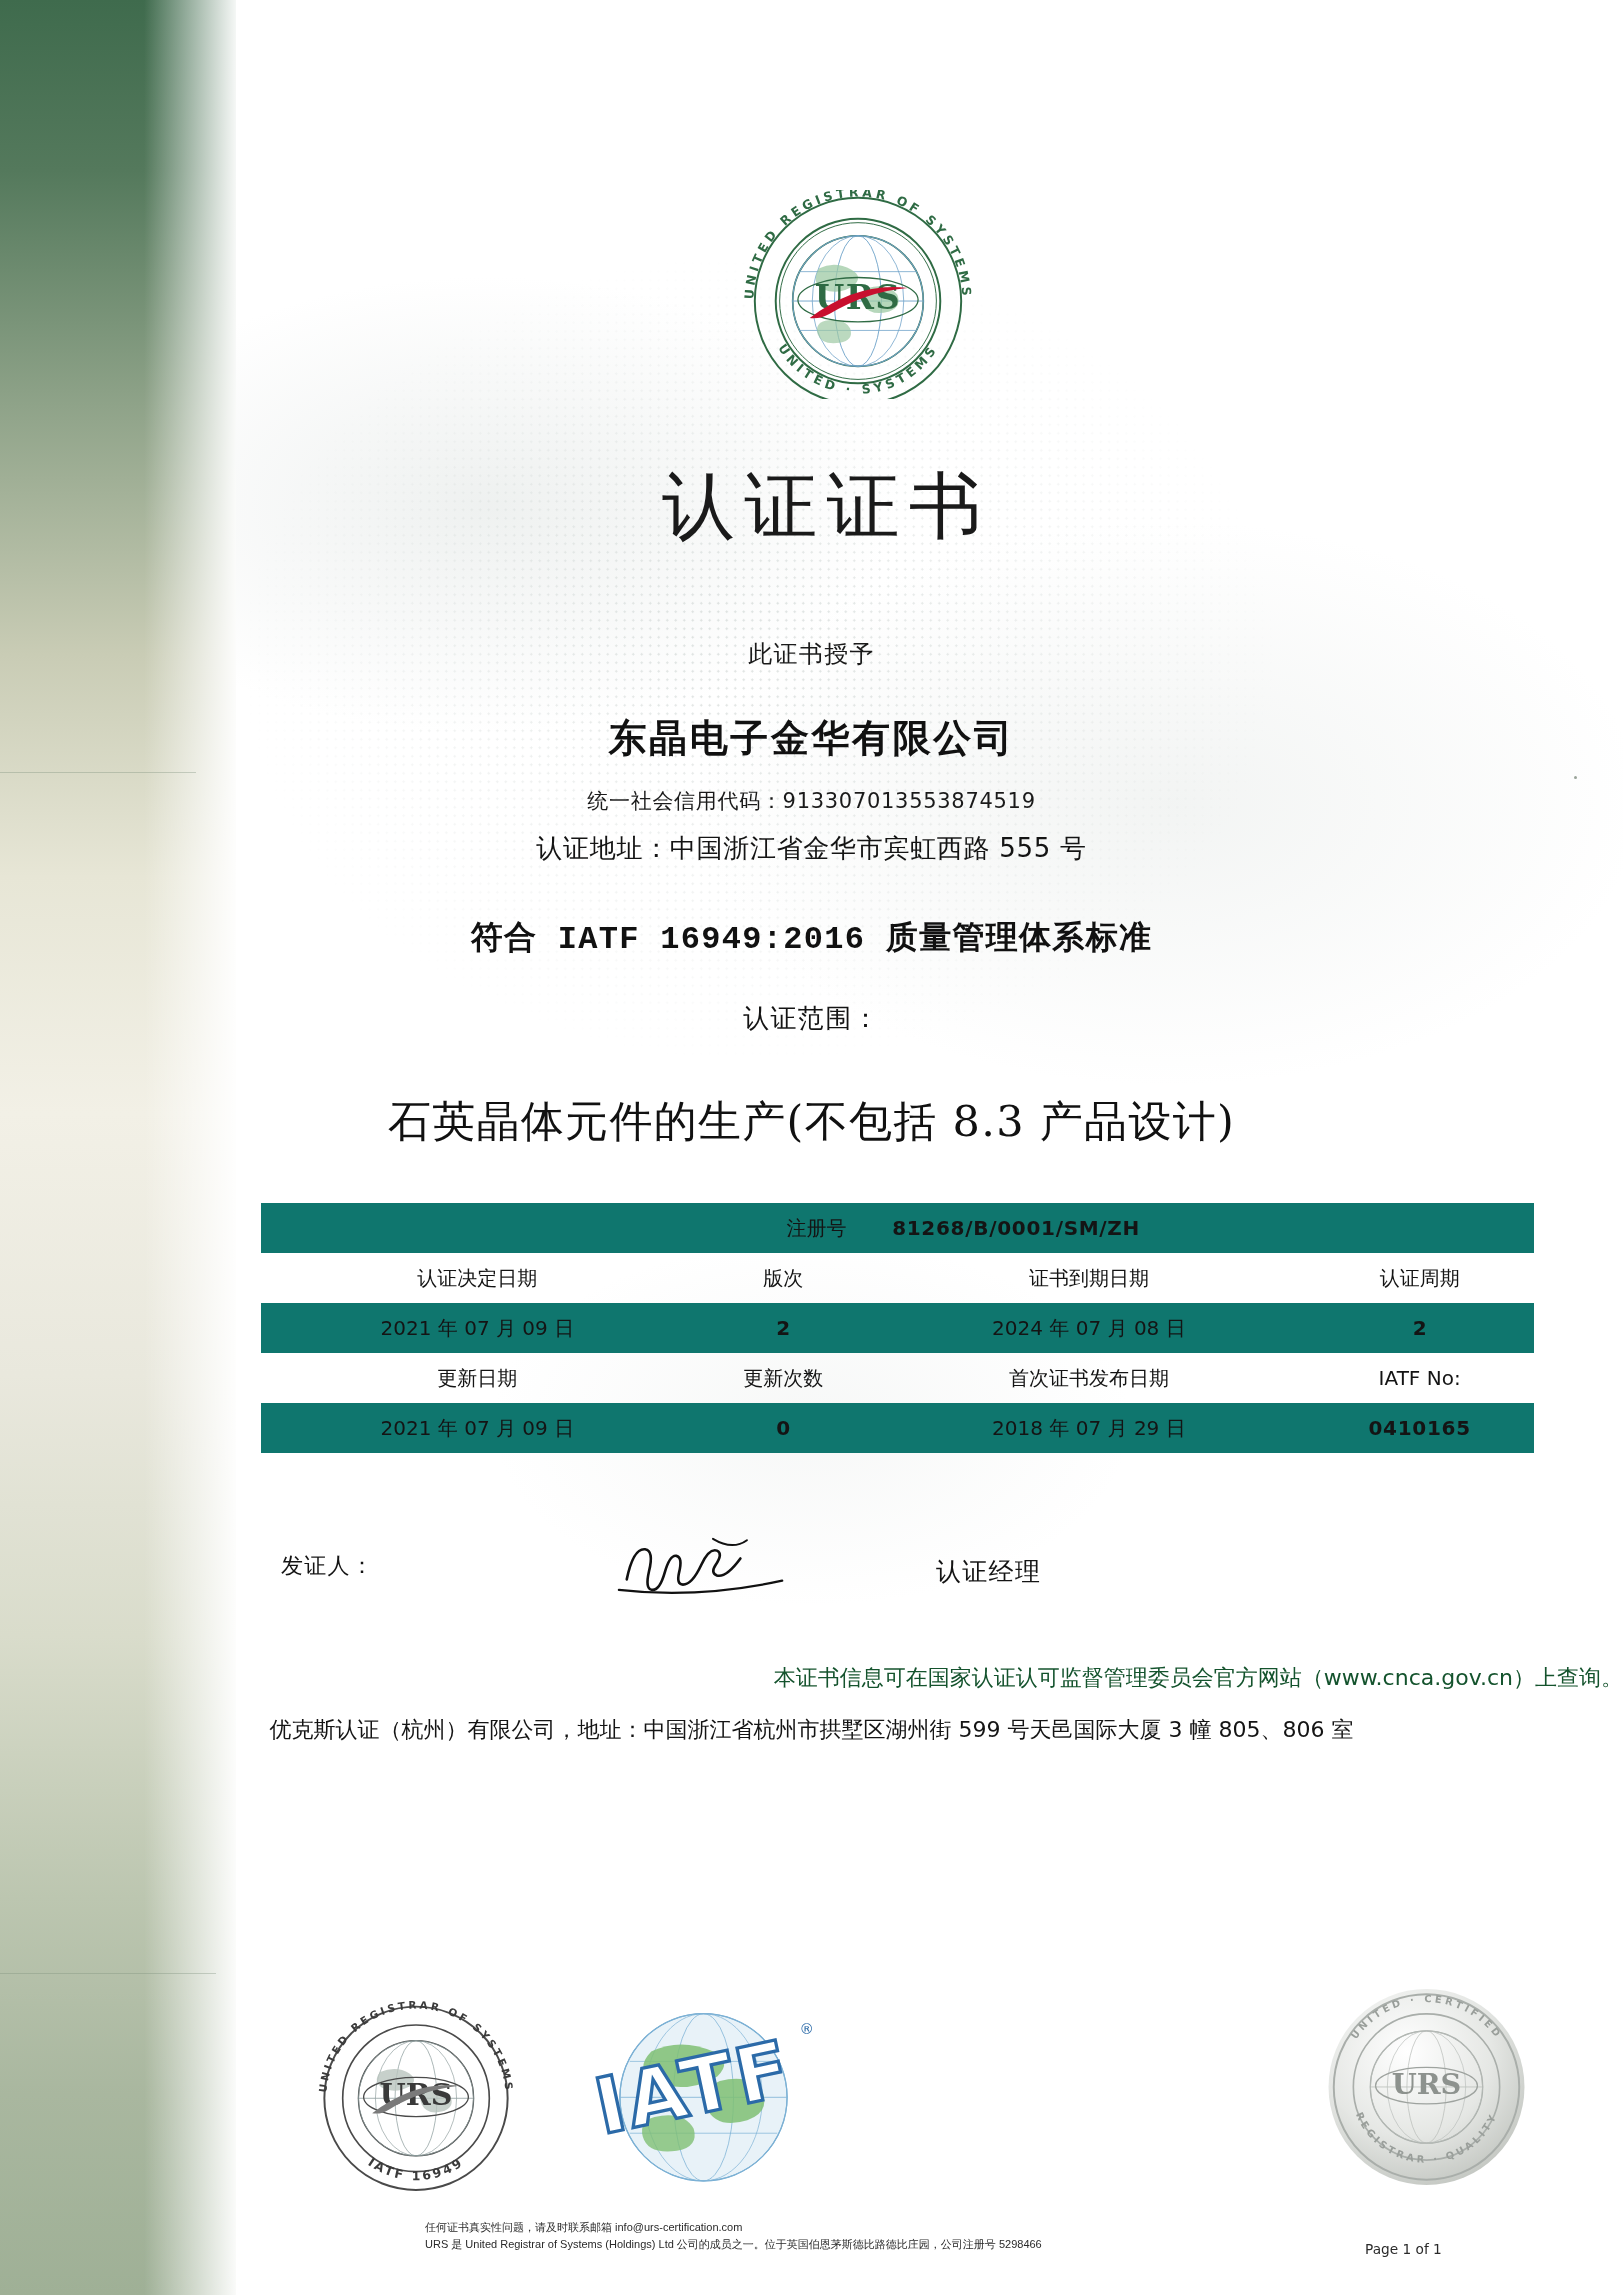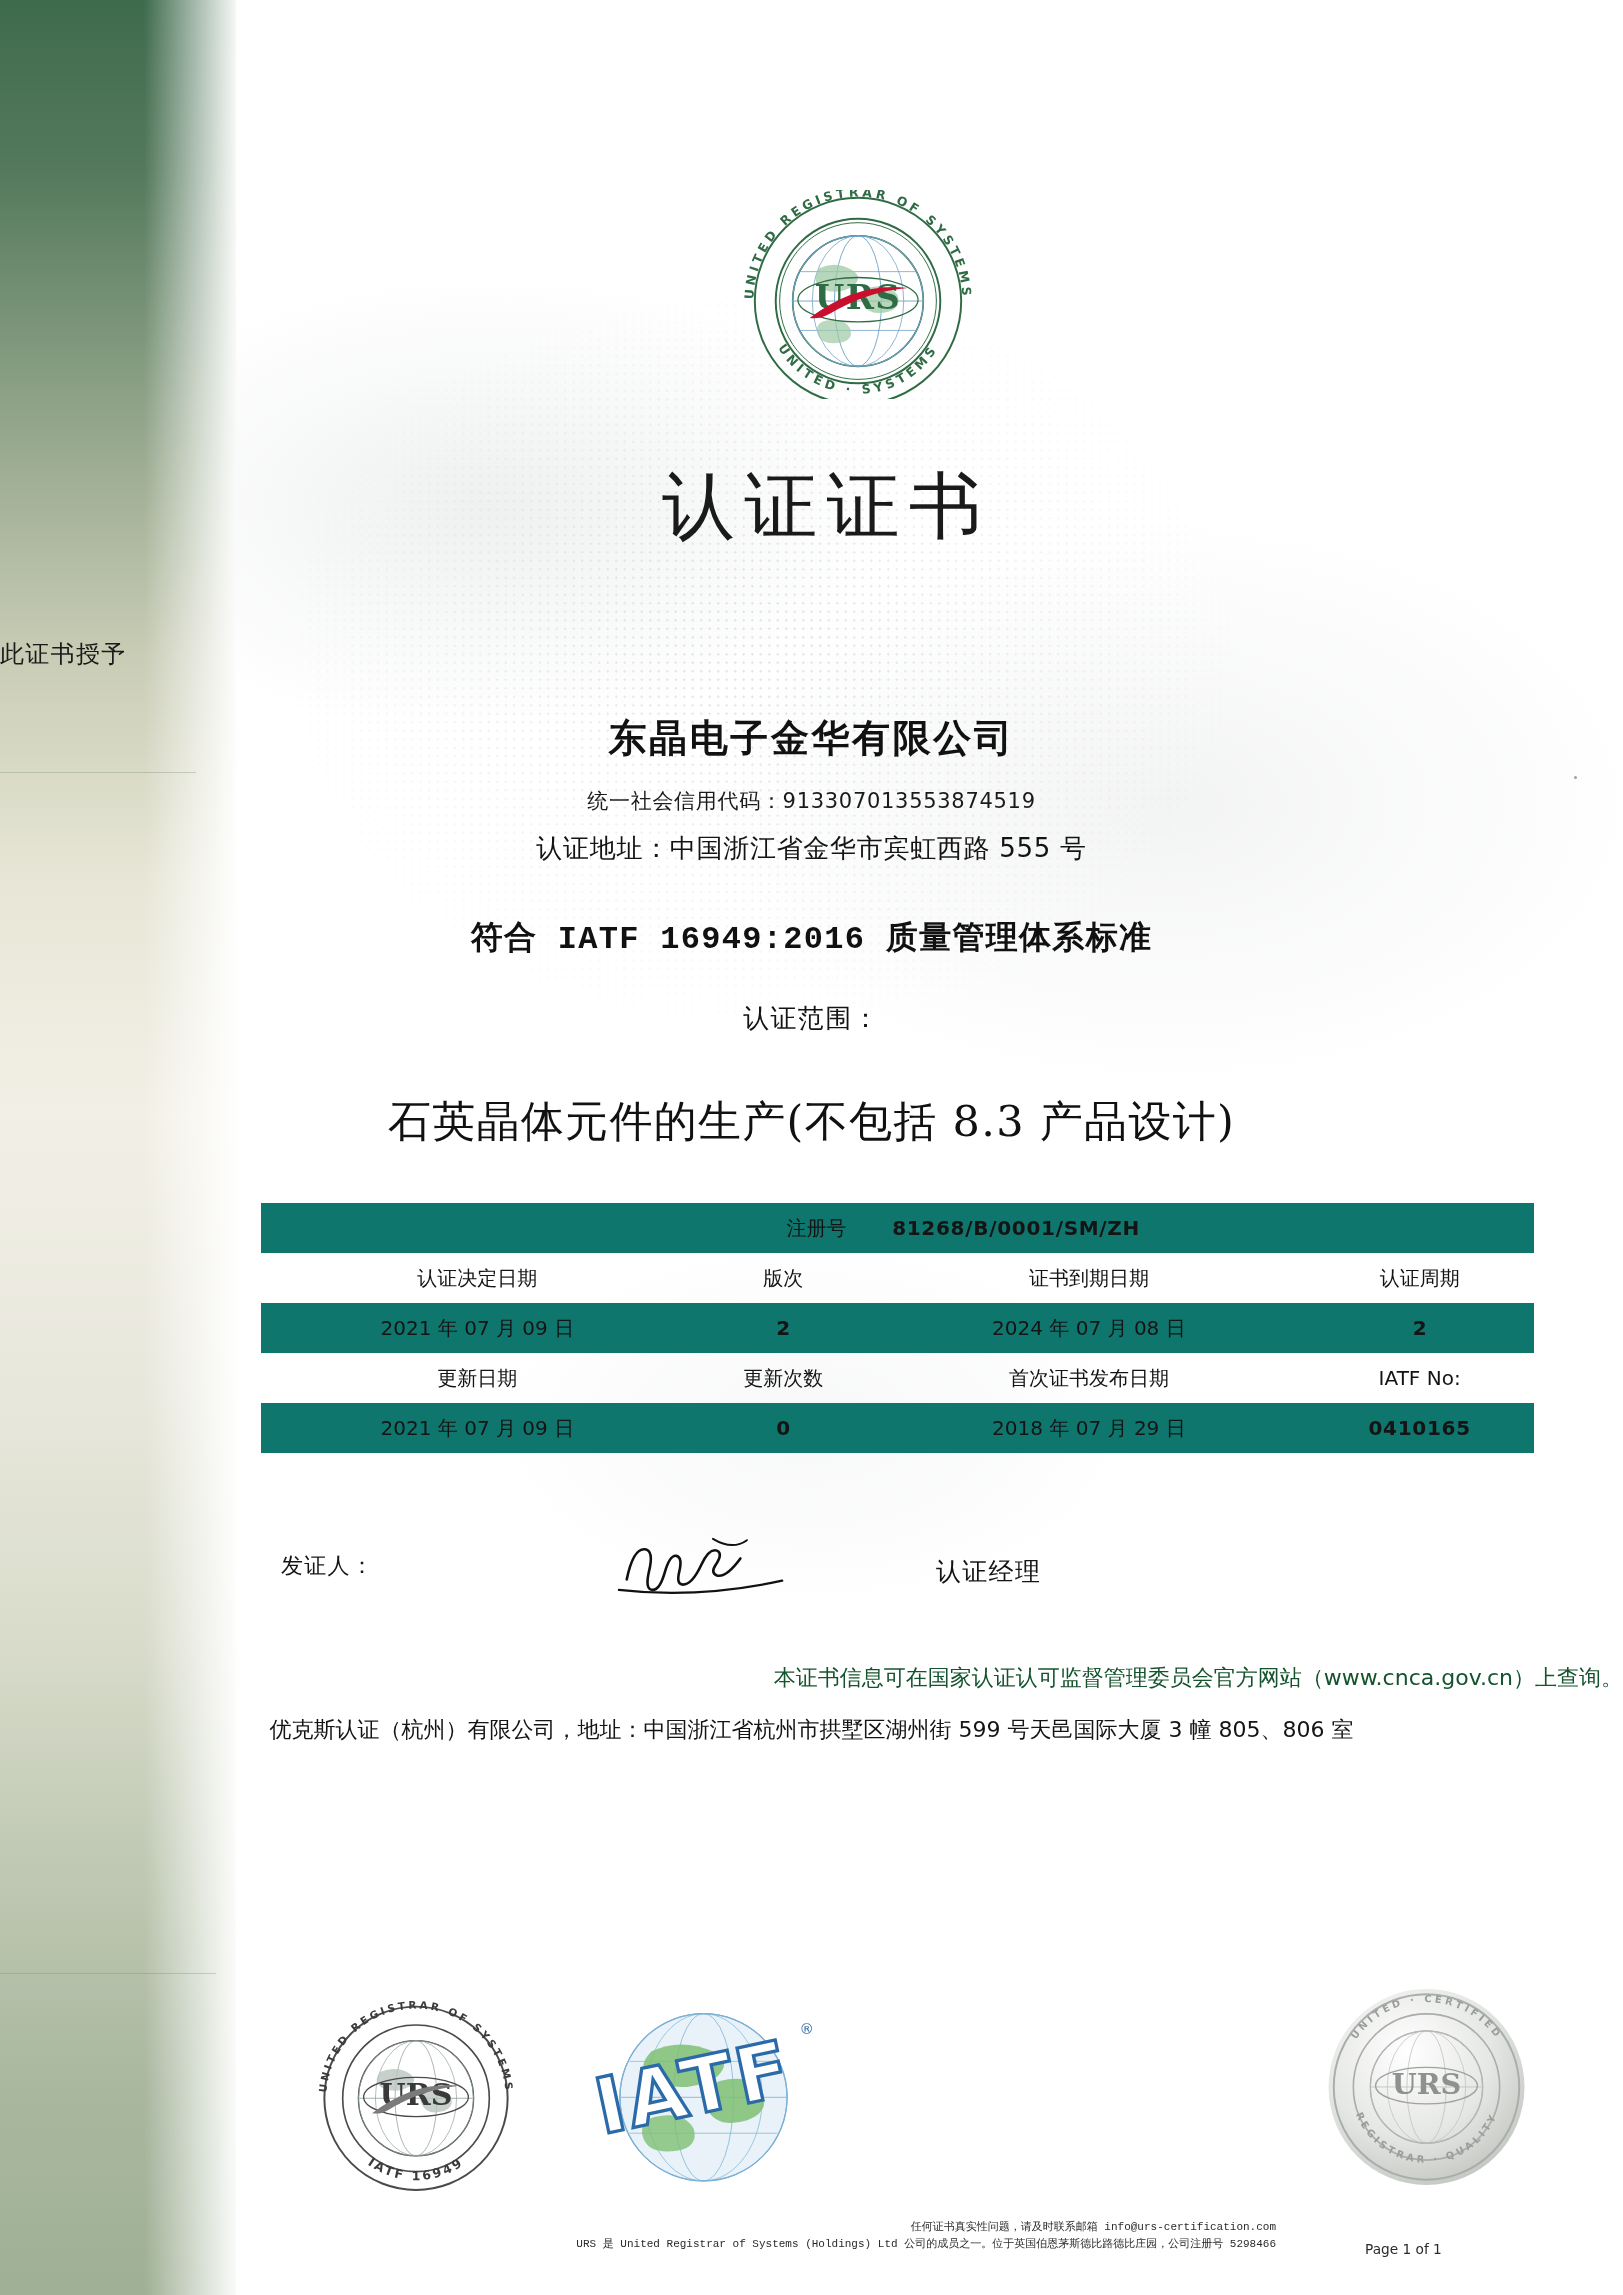--- a/index.html
+++ b/index.html
@@ -85,20 +85,21 @@
     font-family: "DejaVu Serif", serif;
     font-size: 73px;
     letter-spacing: 9.2px;
     color: #1a1a1a;
     font-weight: 400;
     margin-left: 30px;
   }
   .awarded-to {
     position: absolute;
     left: 0; right: 0; top: 638px;
+    text-align: center;
     font-family: Liberation Mono, monospace;
     font-size: 24px;
     color: #1a1a1a;
     letter-spacing: 1.3px;
   }
   .company {
     position: absolute;
     left: 0; right: 0; top: 713px;
     text-align: center;
     font-family: "DejaVu Serif", serif;
@@ -226,22 +227,22 @@
   }
   .urs-silver-seal {
     position: absolute;
     left: 1322px; top: 1977px;
     width: 209px; height: 216px;
   }
   .fineprint {
     position: absolute;
     left: 425px; top: 2219px;
     width: 851px;
-    text-align: right;
-    font-family: Liberation Mono, monospace;
+    text-align: left;
+    font-family: Liberation Sans, sans-serif;
     font-size: 11px;
     line-height: 1.5;
     color: #2a2a2a;
   }
   .page-num {
     position: absolute;
     left: 1365px; top: 2241px;
     font-family: "DejaVu Sans", sans-serif;
     font-size: 13.7px;
     color: #2a2a2a;

